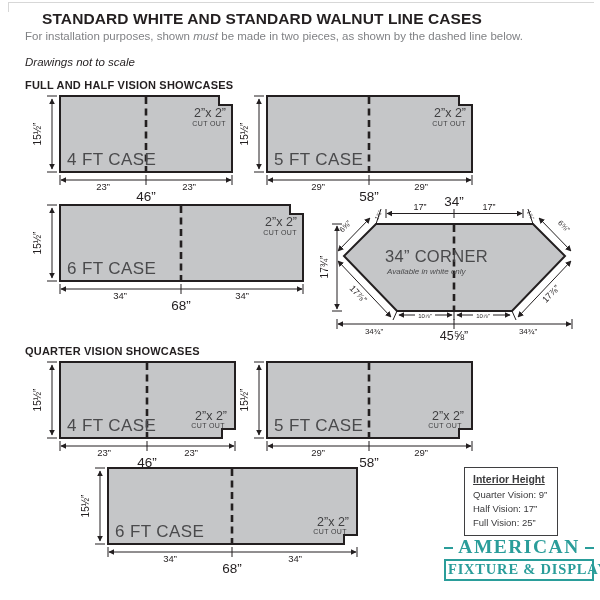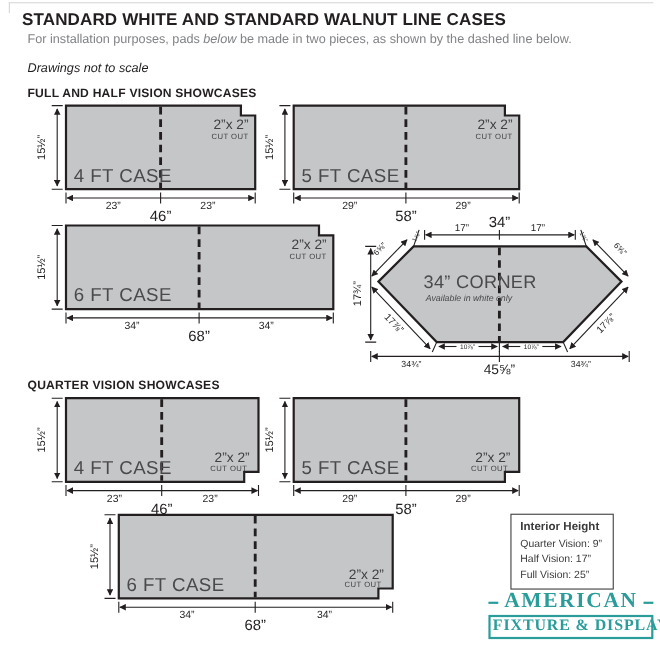--- a/index.html
+++ b/index.html
@@ -2,21 +2,21 @@
 <html style="--ink: #231f20; --case_fill: #c5c6c8; --teal: #2a9d9a; --muted: #808285; --label: #4a4a4c;"><head>
 <meta charset="utf-8">
 <style>
   :root{ --ink:#231f20; --case_fill:#c5c6c8; --teal:#2a9d9a; --muted:#808285; --label:#4a4a4c; }
   html,body{margin:0;padding:0;}
   body{width:600px;height:600px;position:relative;background:#fff;overflow:hidden;
        font-family:"Liberation Sans",sans-serif;color:var(--ink);}
   .abs{position:absolute;}
   .page-edge-top{left:8px;top:2px;width:586px;height:1px;background:#d7d7d7;}
   .page-edge-left{left:8px;top:2px;width:1px;height:10px;background:#d7d7d7;}
-  .title{left:20px;top:10px;font-size:15.5px;font-weight:700;letter-spacing:.1px;white-space:nowrap;}
+  .title{left:42px;top:10px;font-size:15.5px;font-weight:700;letter-spacing:.1px;white-space:nowrap;}
   .subtitle{left:25px;top:30px;font-size:11.5px;color:var(--muted);white-space:nowrap;}
   .subtitle em{font-style:italic;}
   .note{left:25px;top:56px;font-size:11.5px;font-style:italic;font-weight:400;}
   .sec{font-size:11px;font-weight:700;letter-spacing:.2px;white-space:nowrap;}
   .sec1{left:25px;top:79px;}
   .sec2{left:25px;top:345px;}
   .diagram{position:absolute;}
   svg{display:block;overflow:visible;}
   svg text{fill:var(--ink);font-family:"Liberation Sans",sans-serif;}
   .case-body{fill:var(--case_fill);stroke:var(--ink);stroke-width:2;stroke-linejoin:miter;}
@@ -30,21 +30,21 @@
   .dim-l{font-size:13.5px;}
   .dim-x{font-size:12.5px;}
   .dim-d{font-size:9px;}
   .dim-d2{font-size:7.5px;}
   .dim-xs{font-size:6px;}
   .dim-xxs{font-size:5.5px;}
   .dim-34{font-size:8px;}
   .corner-name{font-size:16.5px;fill:var(--label);letter-spacing:.3px;}
   .corner-avail{font-size:8px;font-style:italic;fill:var(--label);}
   .interior-box{left:464px;top:467px;width:77px;border:1.5px solid #3f3f41;padding:5px 7px 5px 8px;background:#fff;}
-  .ib-title{font-size:10.5px;font-weight:600;margin-bottom:3px;color:#3a3a3c;white-space:nowrap;}
+  .ib-title{font-size:10.5px;font-weight:600;text-decoration:underline;margin-bottom:3px;color:#3a3a3c;white-space:nowrap;}
   .ib-row{font-size:9.5px;line-height:14px;color:#3a3a3c;white-space:nowrap;}
   .logo{left:444px;top:537px;width:150px;text-align:right;color:var(--teal);}
   .logo-top{display:flex;align-items:center;gap:5px;}
   .logo-rule{flex:1;height:2px;background:var(--teal);margin-top:3px;}
   .logo-american{font-family:"Liberation Serif",serif;font-weight:700;font-size:19.5px;letter-spacing:1.5px;line-height:1;white-space:nowrap;}
   .logo-box{border:2px solid var(--teal);margin-top:2px;padding:1px 2px 2px;font-family:"Liberation Serif",serif;font-weight:700;font-size:14.5px;letter-spacing:.8px;line-height:1.05;white-space:nowrap;}
   .logo-tag{margin-top:4px;font-size:8.5px;font-weight:700;letter-spacing:2.6px;white-space:nowrap;}
 </style>
 </head>
 <body>
@@ -54,21 +54,21 @@
     <marker id="mA" viewBox="0 0 10 10" refX="9" refY="5" markerWidth="6" markerHeight="6" orient="auto-start-reverse">
       <path d="M0,0 L10,5 L0,10 Z" fill="#231f20"></path>
     </marker>
   </defs>
 </svg>
 
 <div class="abs page-edge-top"></div>
 <div class="abs page-edge-left"></div>
 
 <div class="abs title">STANDARD WHITE AND STANDARD WALNUT LINE CASES</div>
-<div class="abs subtitle"><span>For installation purposes, pads </span><em>below</em><span> be made in two pieces, as shown by the dashed line below.</span></div>
+<div class="abs subtitle"><span>For installation purposes, shown </span><em>must</em><span> be made in two pieces, as shown by the dashed line below.</span></div>
 <div class="abs note">Drawings not to scale</div>
 <div class="abs sec sec1">FULL AND HALF VISION SHOWCASES</div>
 <div class="abs sec sec2">QUARTER VISION SHOWCASES</div>
 
 <div class="diagram" style="left:30px;top:92px">
 <svg width="212" height="112" viewBox="0 0 212 112">
   <path class="case-body" d="M30,4 H189 V13 H202 V80 H30 Z"></path>
   <line class="dash" x1="116" y1="5" x2="116" y2="79"></line>
   <path class="tick" d="M17,4 H27 M17,80 H27"></path>
   <line class="dim" x1="22" y1="7" x2="22" y2="77" marker-start="url(#mA)" marker-end="url(#mA)"></line>

